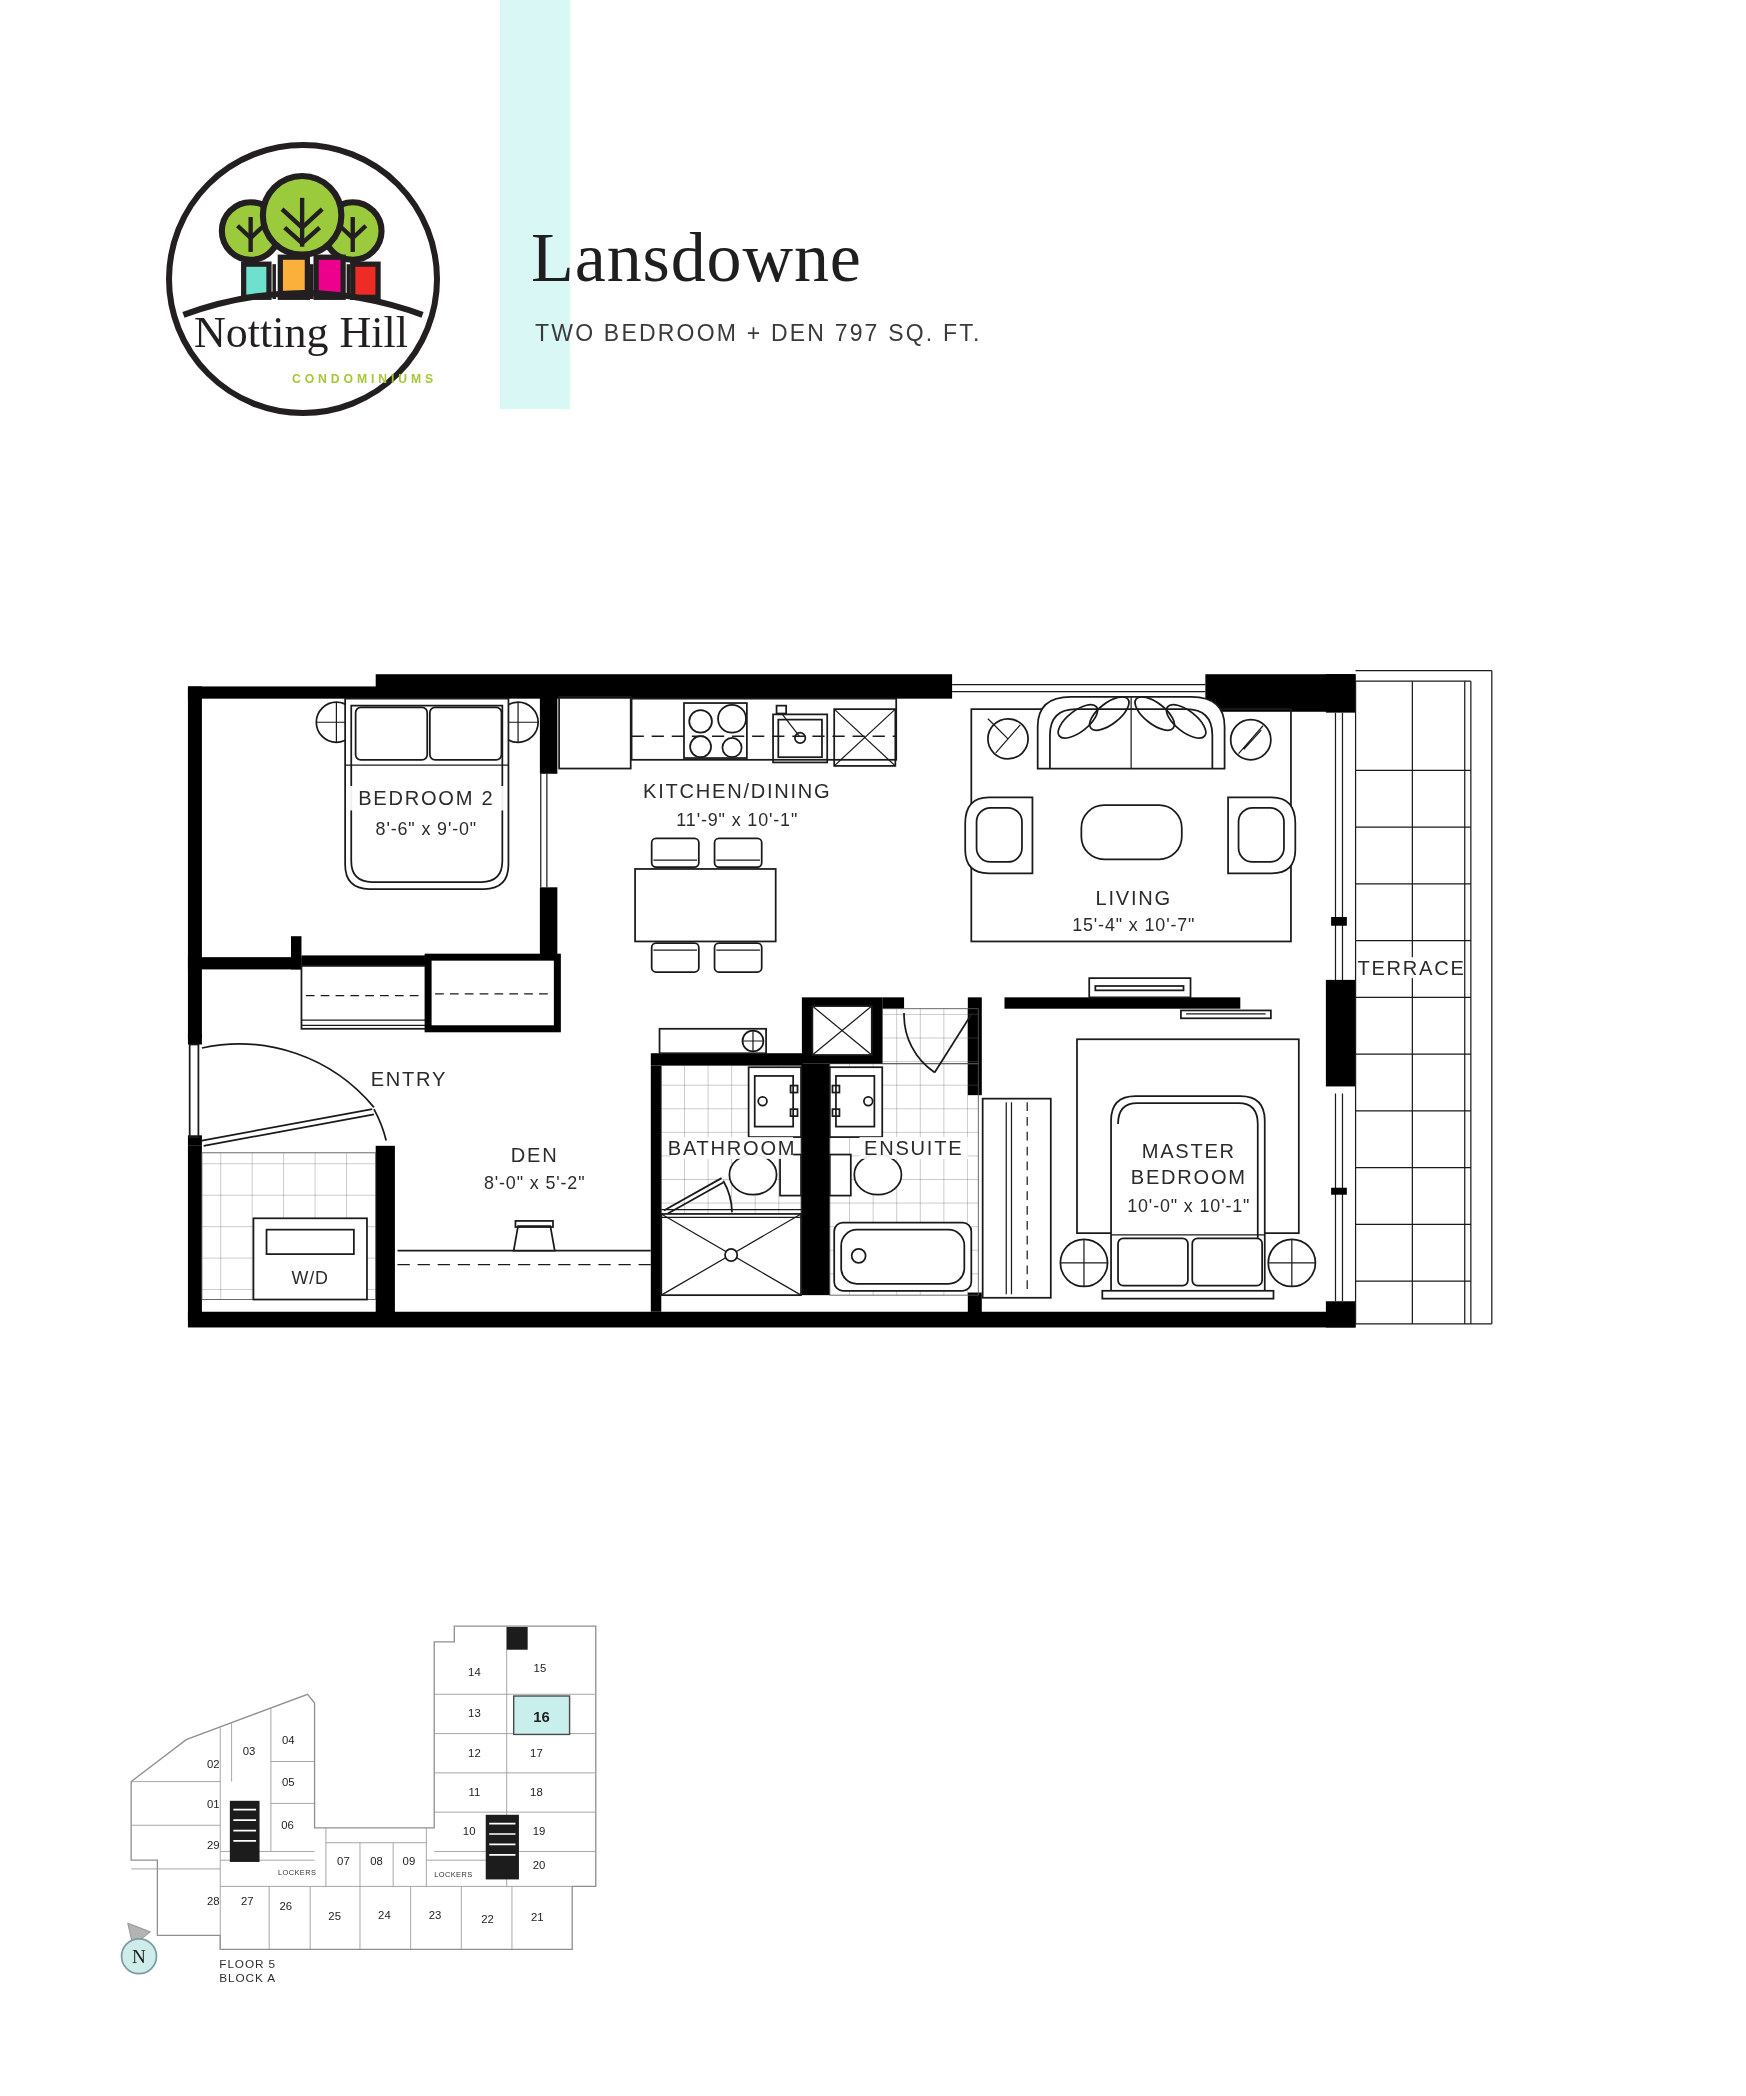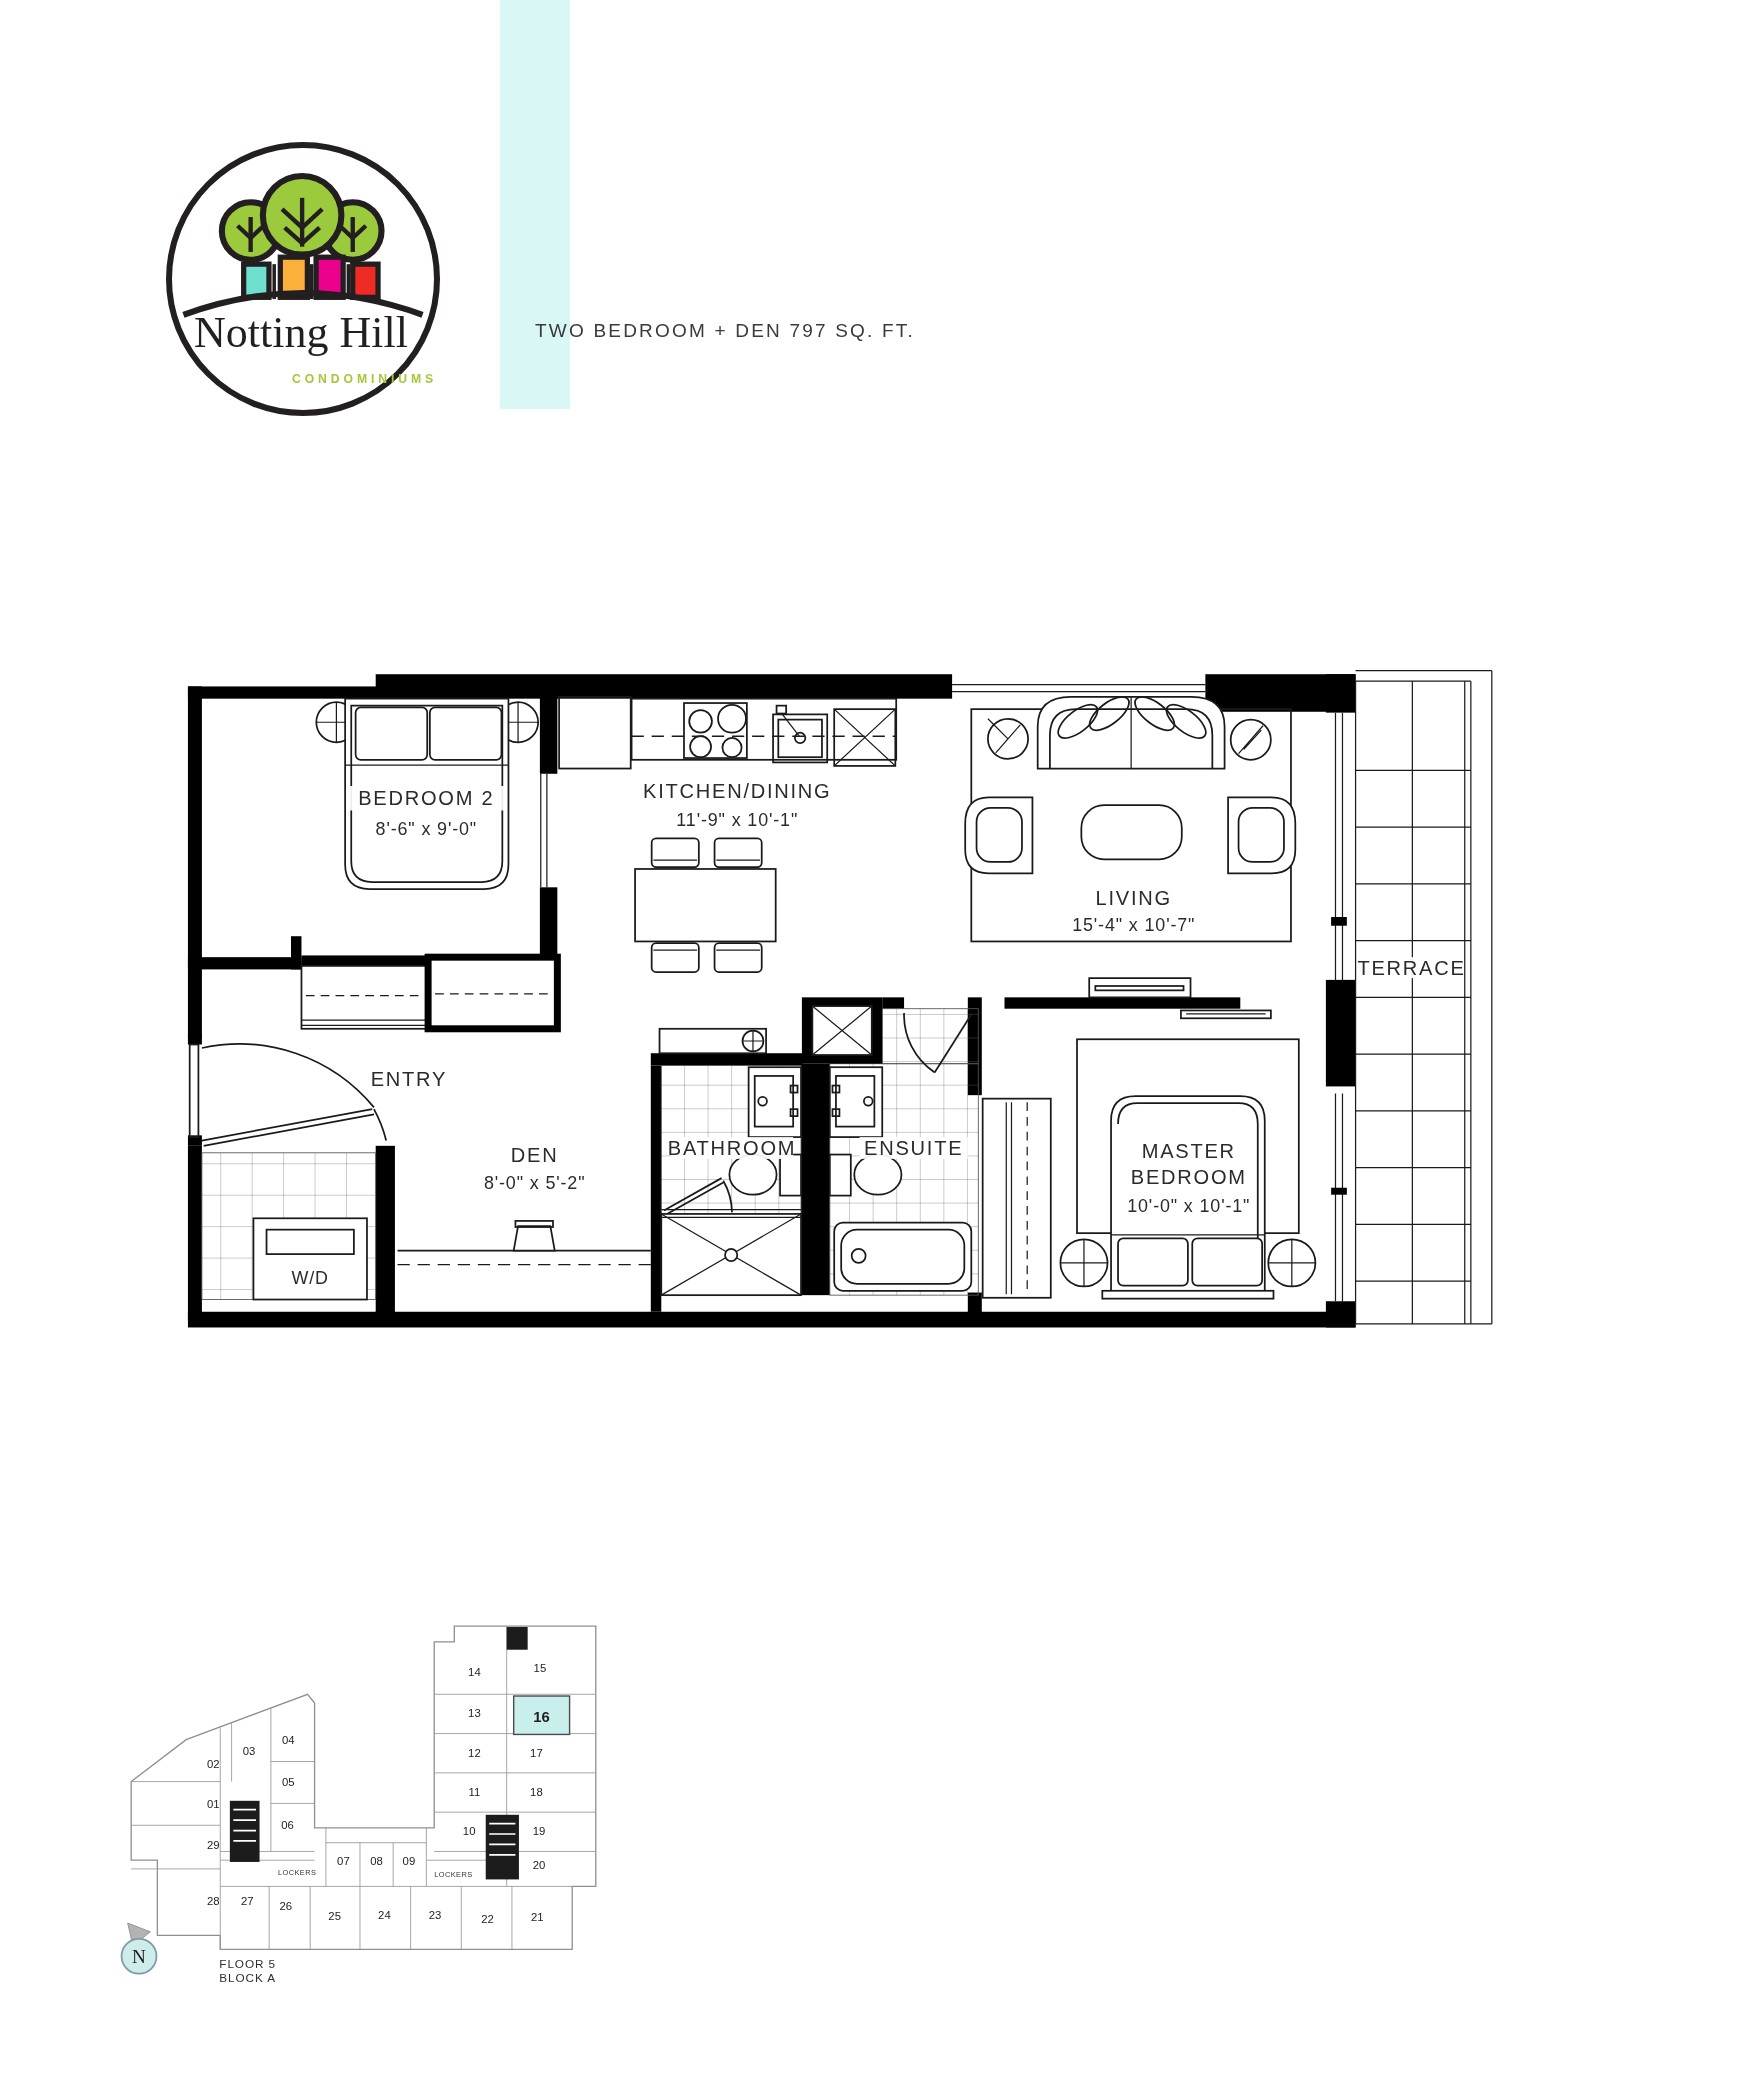--- a/index.html
+++ b/index.html
@@ -10,21 +10,21 @@
   .logo-circle{position:absolute;left:166px;top:142px;width:262px;height:262px;
                border:6.1px solid #231f20;border-radius:50%;background:#fff;}
   .logo-art{position:absolute;left:166px;top:142px;width:274px;height:274px;}
   .logo-name{position:absolute;left:155px;top:307px;width:292px;text-align:center;
              font-family:"Liberation Serif",serif;font-size:44px;color:#231f20;letter-spacing:0px;}
   .logo-tag{position:absolute;left:166px;top:372px;width:271px;text-align:right;
             font-size:12.2px;font-weight:bold;letter-spacing:3.9px;color:#a5c73a;}
   
   .title{position:absolute;left:531px;top:218px;font-family:"Liberation Serif",serif;
          font-size:70px;color:#1f1f1f;letter-spacing:0.9px;}
-  .subtitle{position:absolute;left:535px;top:320px;font-size:19px;letter-spacing:2.2px;color:#3a3a3a;}
+  .subtitle{position:absolute;left:535px;top:320px;font-size:23px;letter-spacing:2.2px;color:#3a3a3a;}
   
   .disclaimer{position:absolute;left:371px;top:2036px;width:1336px;font-size:11.8px;
               color:#3a3a3a;letter-spacing:0.1px;}
   
   svg.plan{position:absolute;left:0;top:0;}
   .wall{fill:#000;stroke:none;}
   .ln{stroke:#1a1a1a;stroke-width:2;fill:none;}
   .thin{stroke:#1a1a1a;stroke-width:1.4;fill:none;}
   .furn{stroke:#1a1a1a;stroke-width:2;fill:#fff;}
   .furno{stroke:#1a1a1a;stroke-width:2;fill:none;}
@@ -94,20 +94,21 @@
     <g stroke="#231f20" stroke-width="4" fill="none">
       <path d="M124 140 V180"></path>
         <path d="M167 140 V180"></path>
         <path d="M209 140 V180"></path>
     </g>
     <path d="M20 198 Q157 148 294 198" stroke="#231f20" stroke-width="7" fill="none"></path>
   </svg>
   <div class="logo-name">Notting Hill</div>
   <div class="logo-tag">CONDOMINIUMS</div>
 
+  <div class="title">Lansdowne</div>
   <div class="subtitle">TWO BEDROOM + DEN 797 SQ. FT.</div>
 
   <svg class="plan" width="1747" height="2096" viewBox="0 0 2000 2400">
     <defs>
       <pattern id="t27" width="27" height="27" patternUnits="userSpaceOnUse">
         <path d="M27 0 H0 V27" fill="none" stroke="#6e6e6e" stroke-width="0.8"></path>
       </pattern>
       <pattern id="t36" width="36" height="36" patternUnits="userSpaceOnUse">
         <path d="M36 0 H0 V36" fill="none" stroke="#6e6e6e" stroke-width="0.8"></path>
       </pattern>

